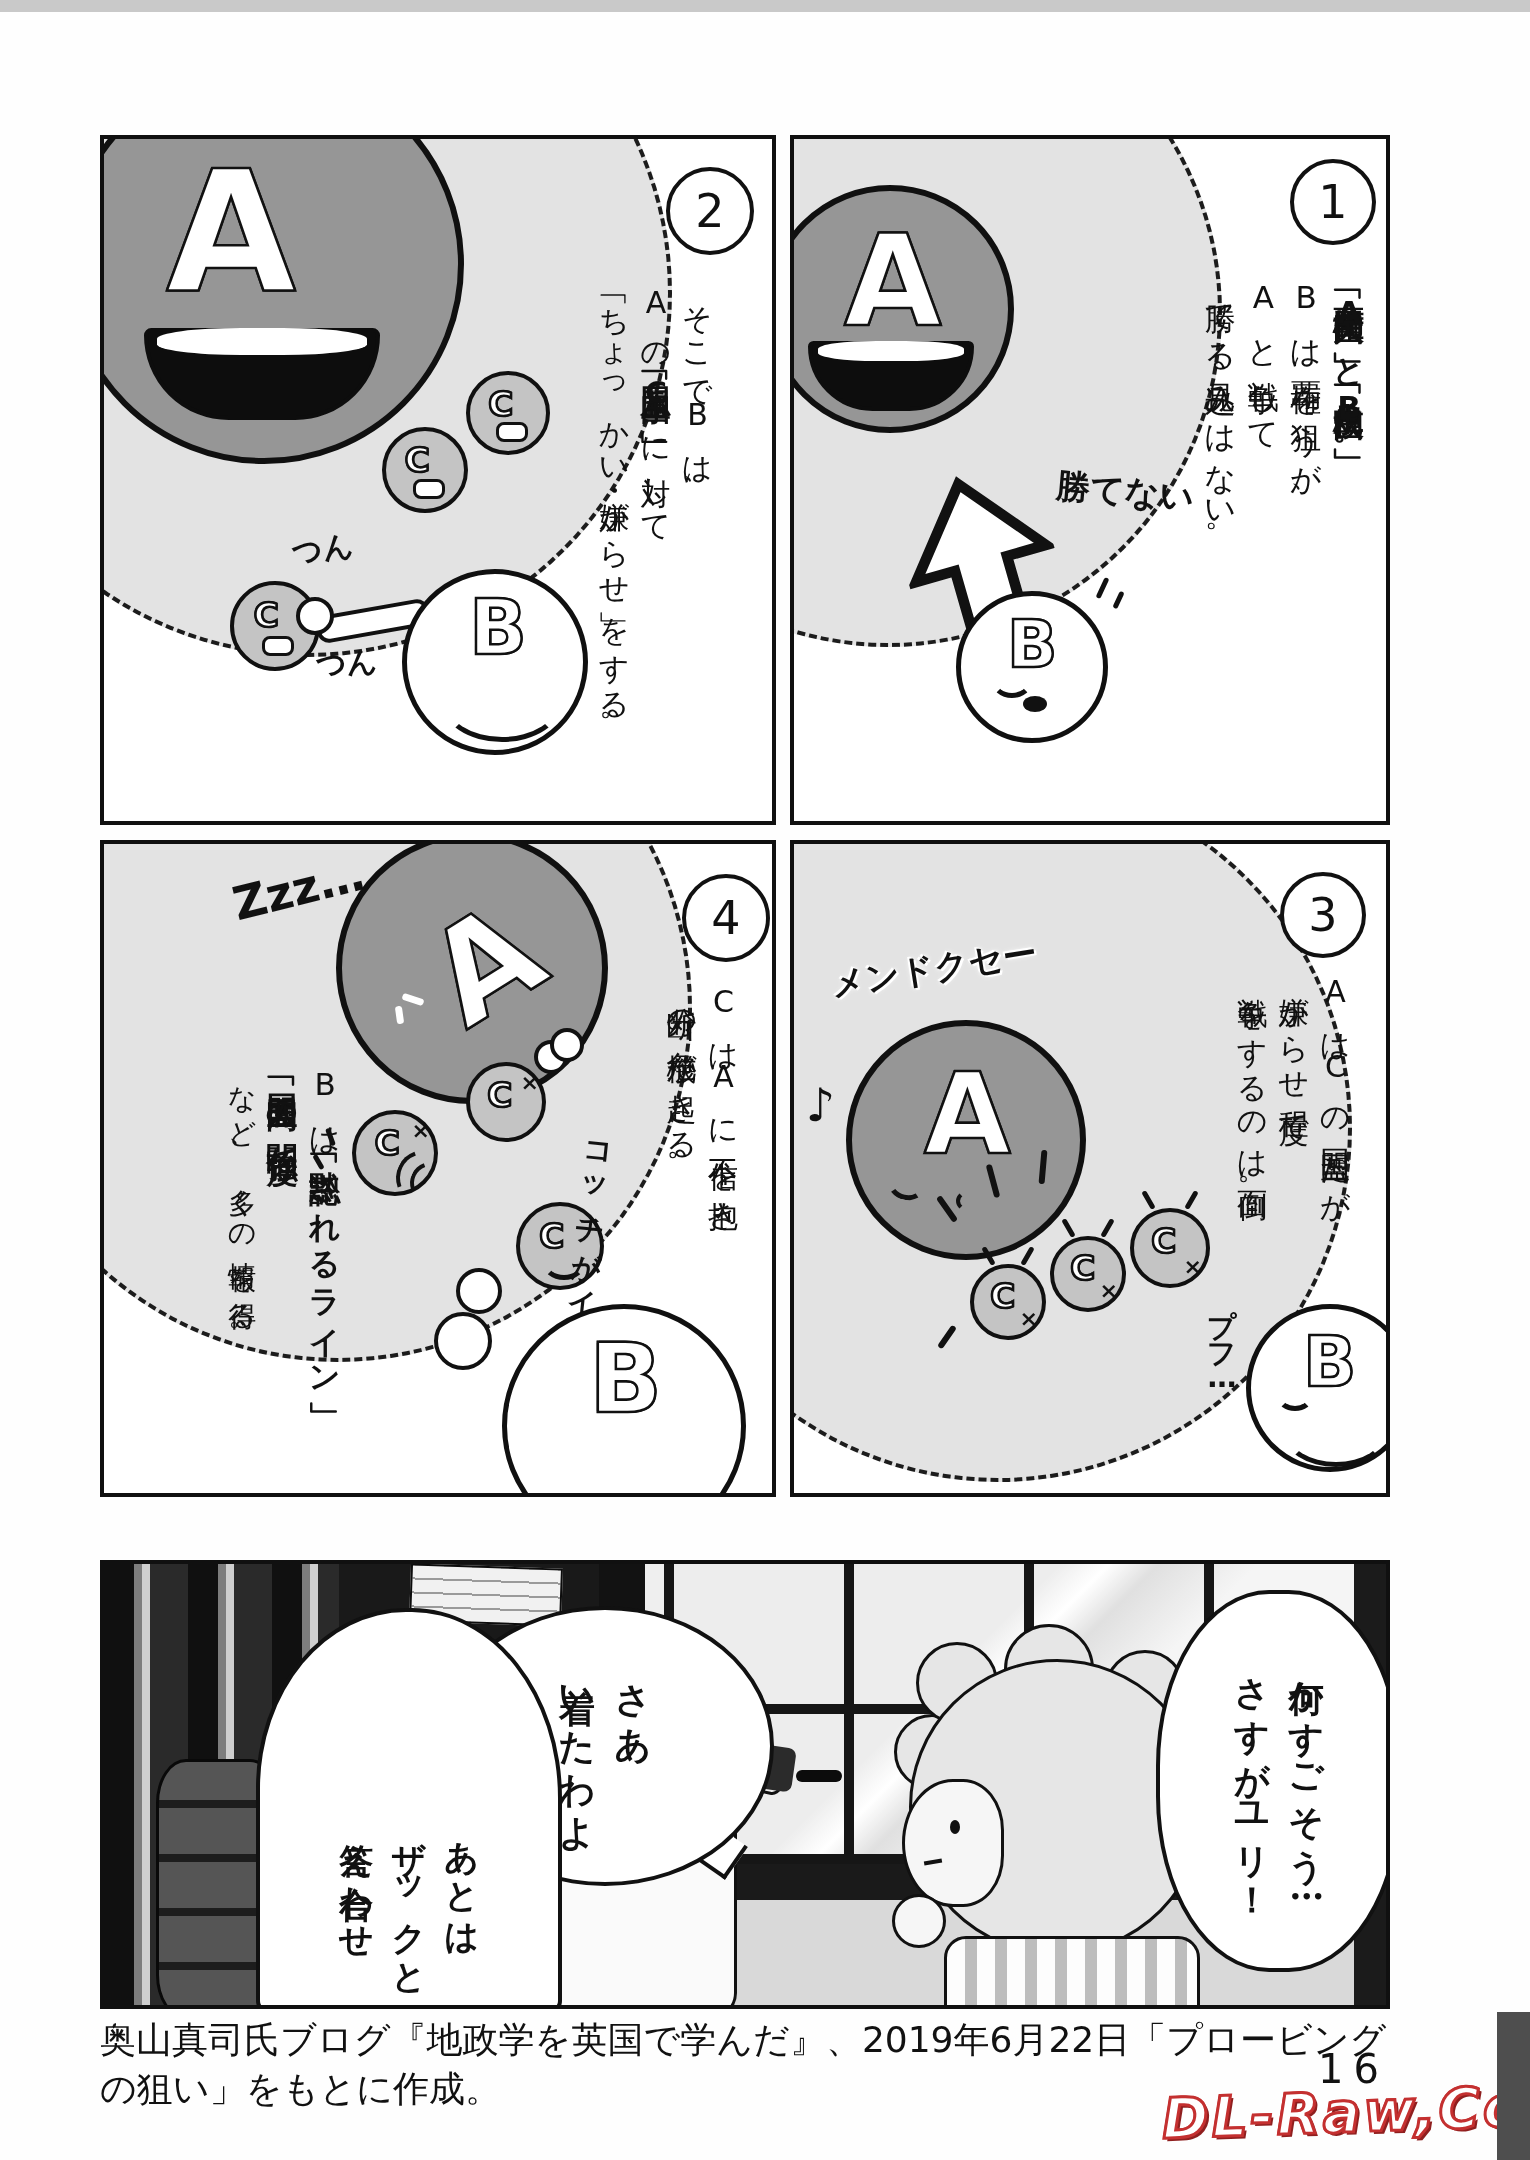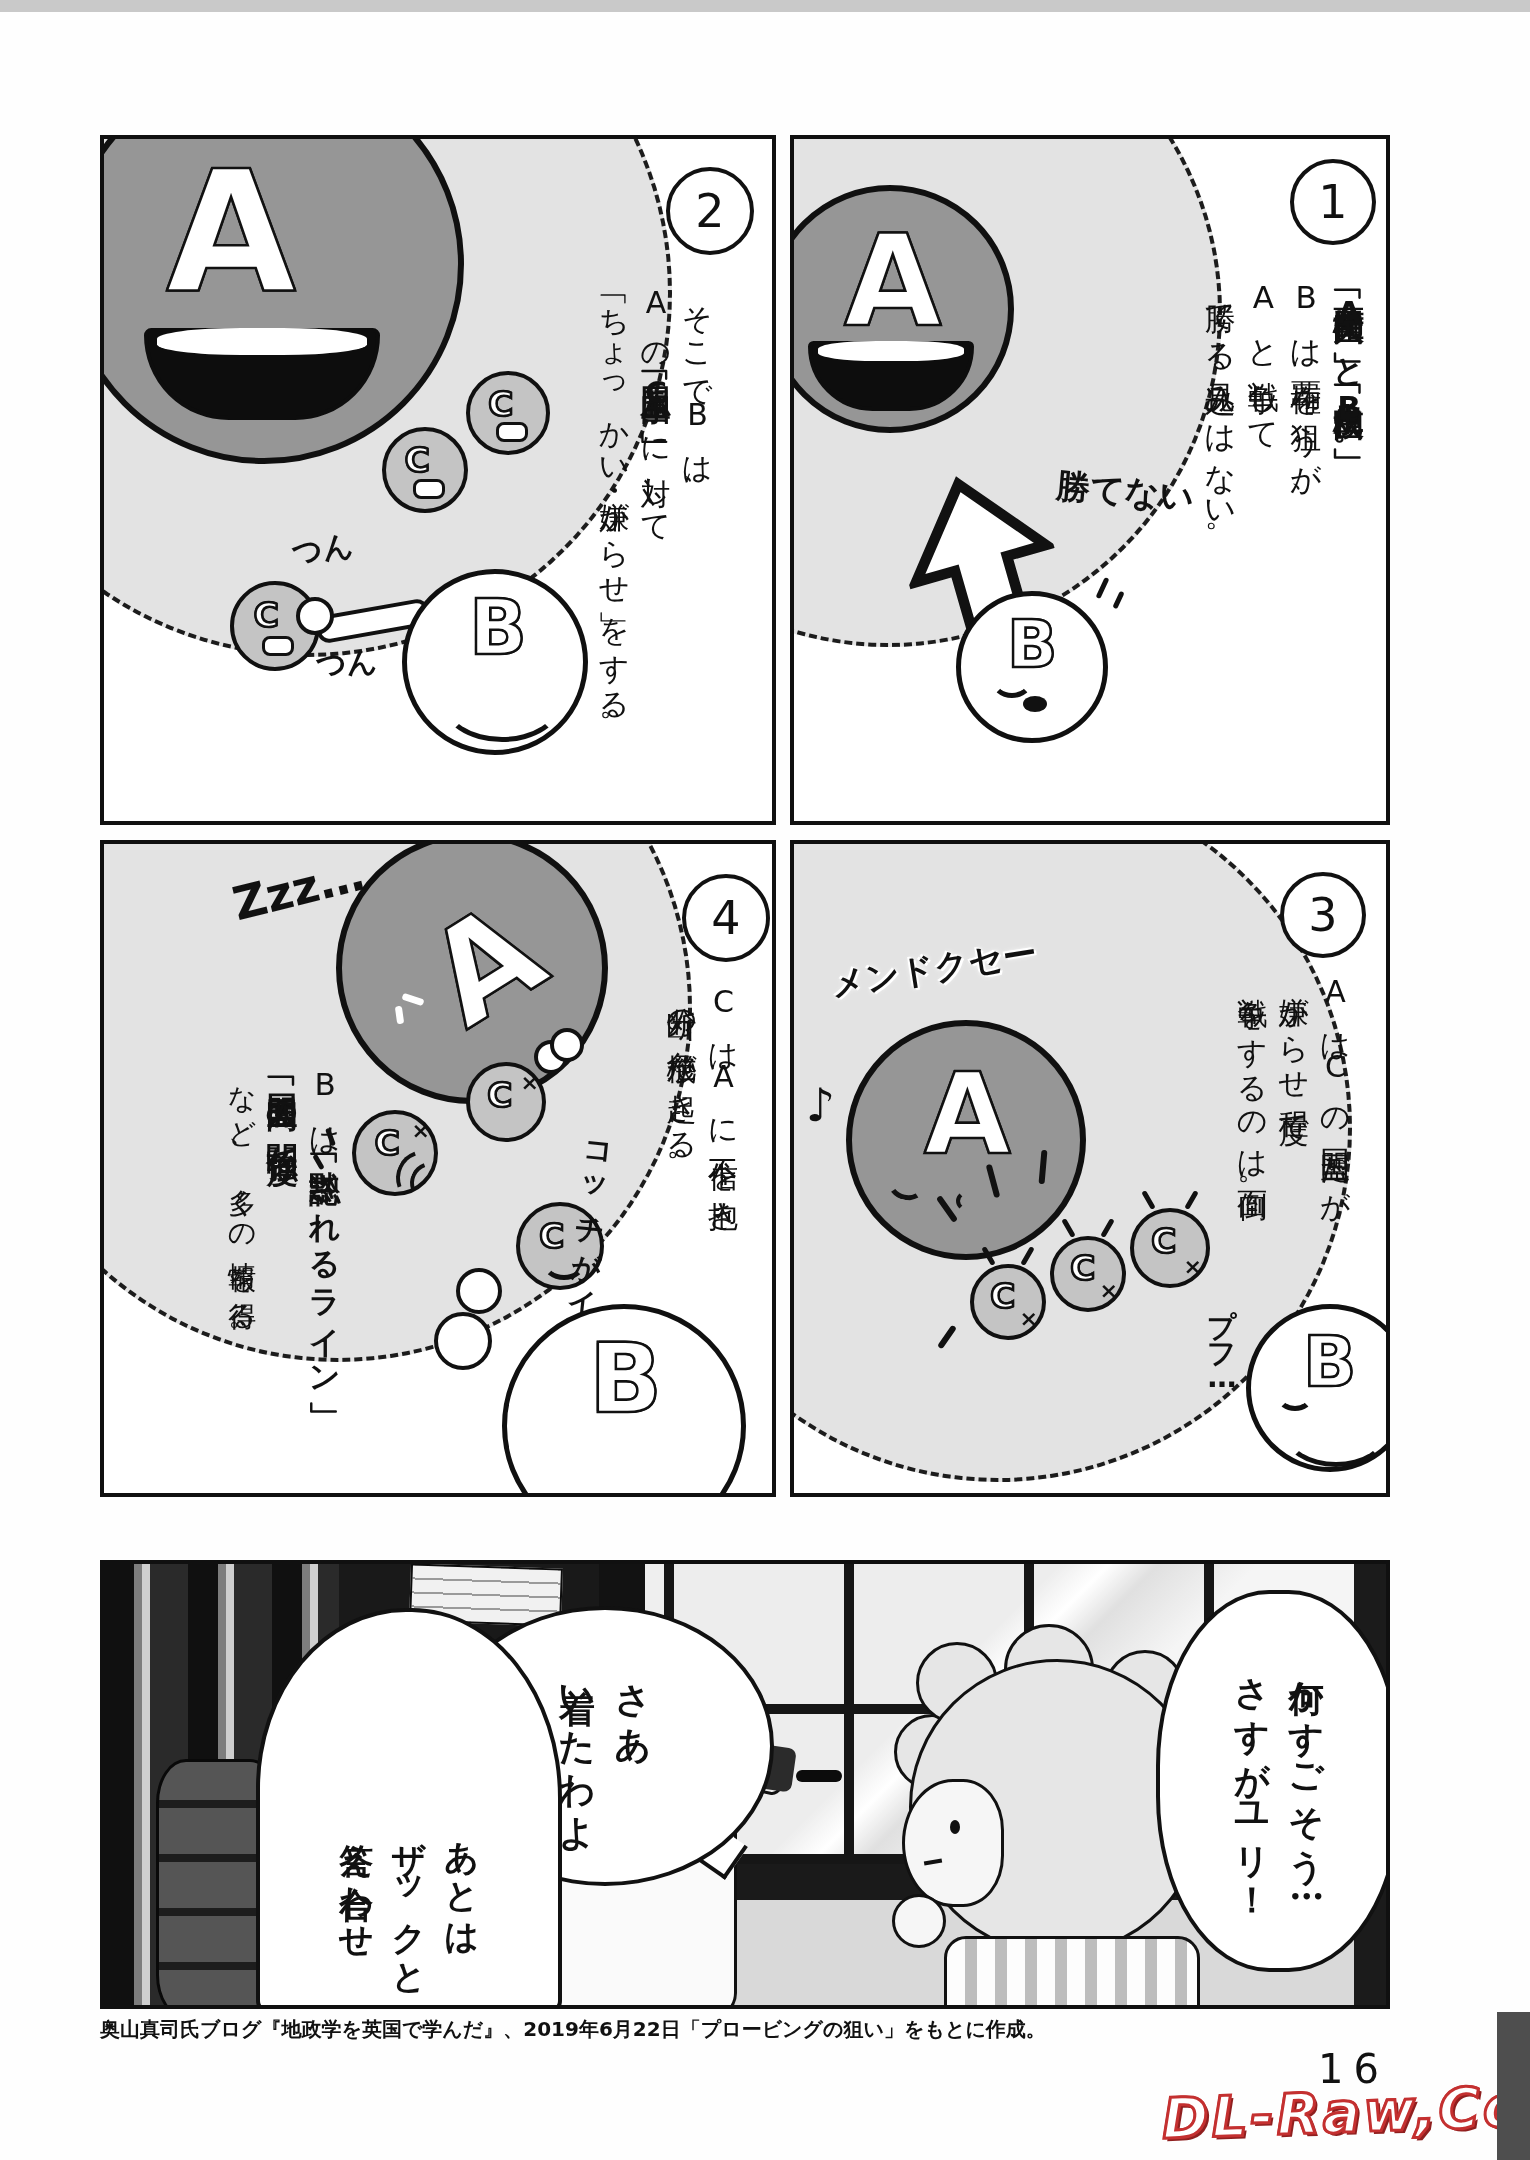--- a/index.html
+++ b/index.html
@@ -163,21 +163,21 @@
   #p5-tail-mid{left:596px;top:268px;width:36px;height:36px;background:#fff;border-right:4px solid #111;border-bottom:4px solid #111;transform:rotate(35deg);position:absolute;}
   #p5-bubble-left{left:152px;top:44px;width:306px;height:405px;border-radius:150px 150px 12px 12px/180px 190px 12px 12px;align-items:flex-end;padding-bottom:28px;box-sizing:border-box;}
   .btext{writing-mode:vertical-rl;text-orientation:upright;font-family:"DejaVu Serif",serif;
          font-weight:700;color:#111;line-height:1.55;letter-spacing:2px;}
   #p5-bubble-right .btext{font-size:35px;}
   #p5-bubble-mid .btext{font-size:36px;}
   #p5-bubble-left .btext{font-size:34px;}
   
   #topband{left:0;top:0;width:1530px;height:12px;background:#c9c9c9;}
   #rightstrip{left:1497px;top:2012px;width:33px;height:148px;background:#4e4e4e;}
-  #caption{left:100px;top:2016px;width:1320px;font-size:20px;font-weight:700;}
+  #caption{left:100px;top:2016px;width:1320px;font-size:36px;font-weight:400;}
   #pageno{left:1318px;top:2022px;font-size:40px;letter-spacing:10px;font-weight:400;margin-top:24px;}
   #watermark{left:1162px;top:2080px;font-size:56px;font-weight:700;font-style:italic;letter-spacing:3px;
     color:#fff;-webkit-text-stroke:3px #c43030;transform:rotate(-2deg);
     text-shadow:3px 3px 0 #8f1f1f,-1px -1px 0 #c43030,1px -1px 0 #c43030,-1px 1px 0 #c43030,1px 1px 0 #c43030;}
 </style>
 </head>
 <body>
 
 <div id="page">
   <div id="topband" class="abs"></div>

